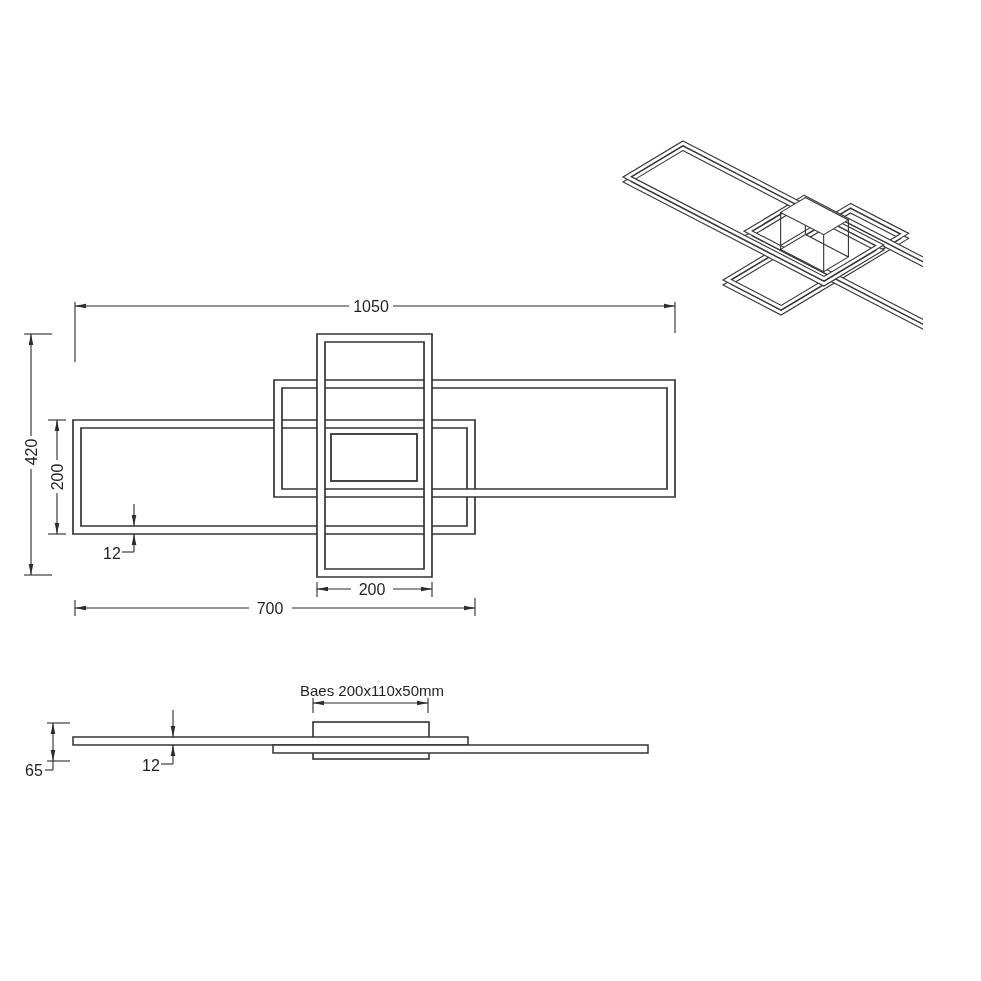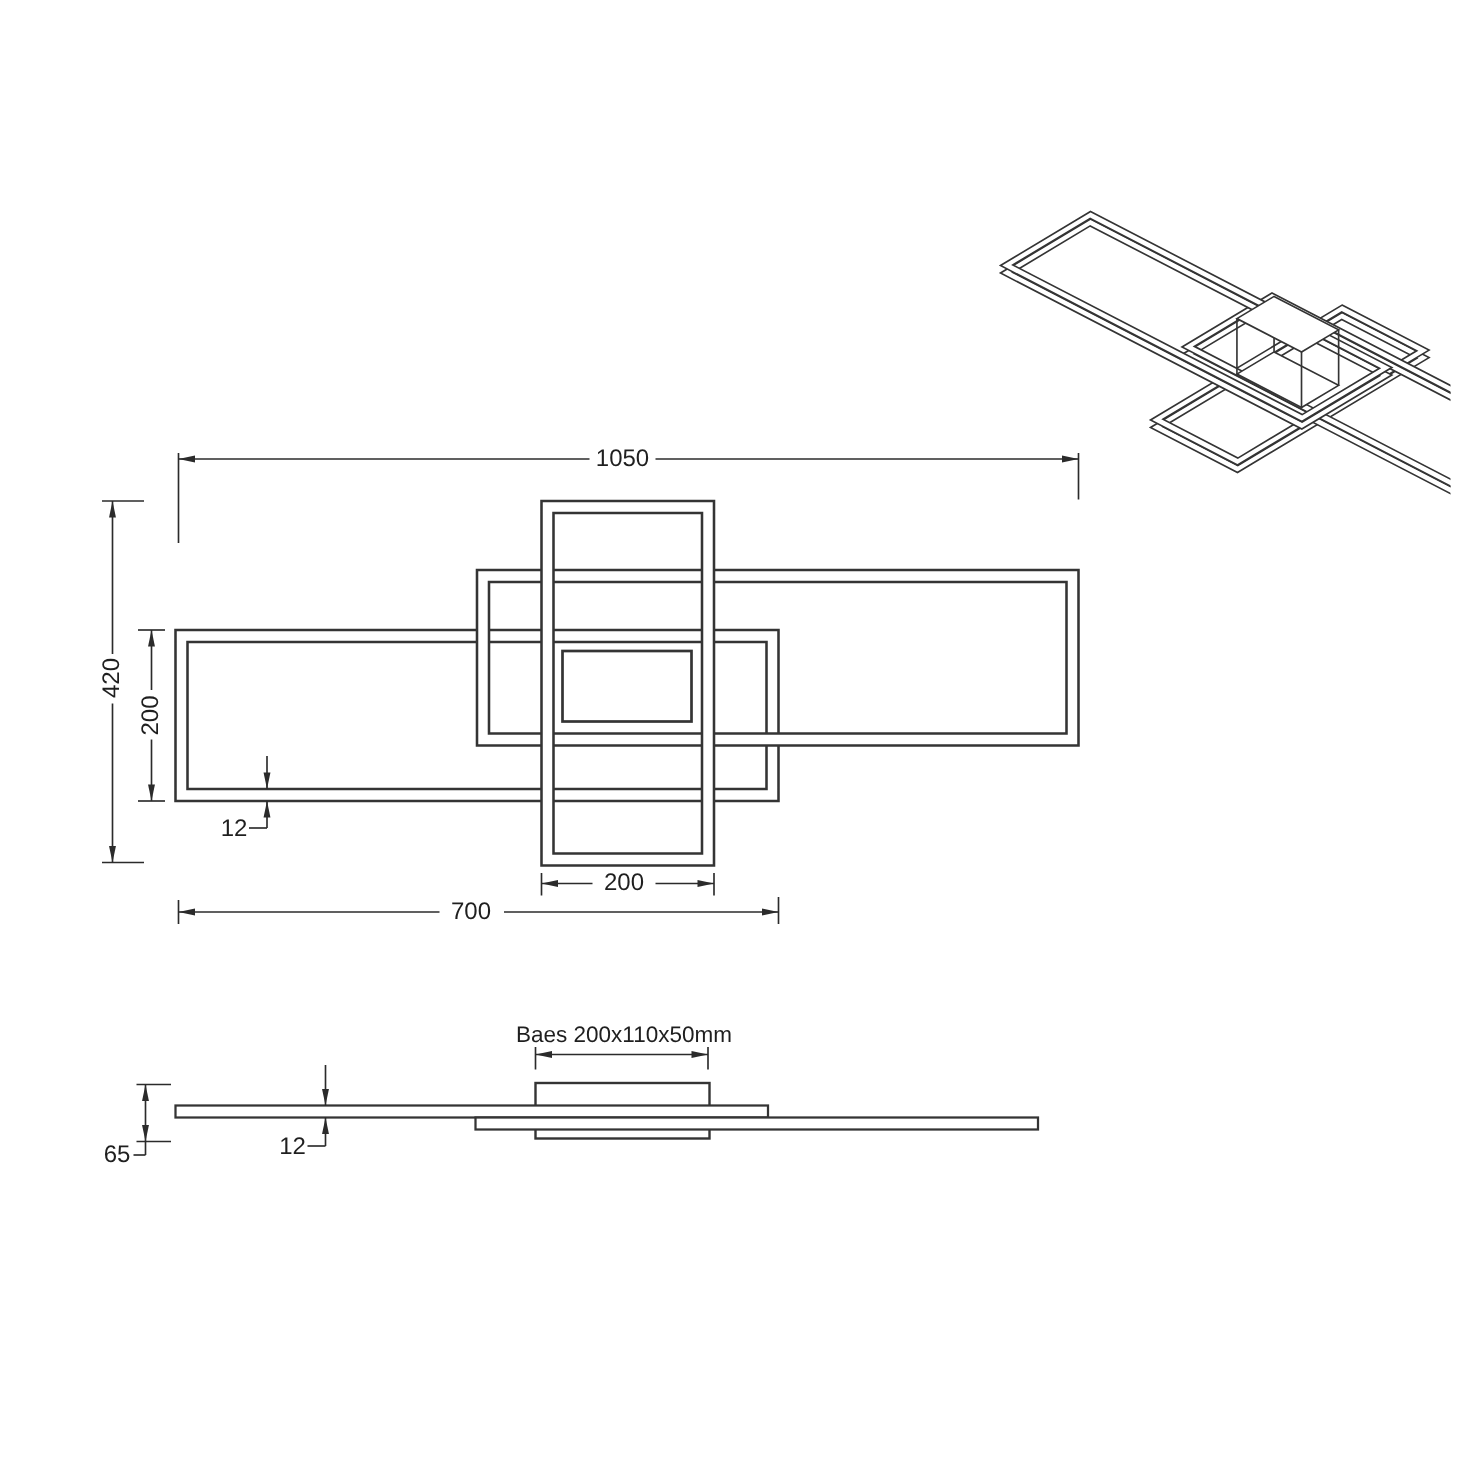--- a/index.html
+++ b/index.html
@@ -1,17 +1,17 @@
 <!DOCTYPE html>
 <html><head>
 <meta charset="utf-8">
 <style>
   html,body{margin:0;padding:0;background:#ffffff;}
   .stage{position:relative;width:923px;height:981px;background:#fff;overflow:hidden;
-         font-family:"Liberation Sans", sans-serif;margin-left:44px;}
+         font-family:"Liberation Sans", sans-serif;}
   svg text{font-family:"Liberation Sans", sans-serif;}
 </style>
 </head>
 <body>
 
 <div class="stage">
   <svg id="drawing" width="981" height="981" viewBox="0 0 981 981" xmlns="http://www.w3.org/2000/svg">
       <g>
         <path d="M850.7 208.4 L908.7 238.4 L781.0 315.0 L723.0 285.0Z M850.5 213.0 L900.5 238.8 L781.2 310.4 L731.3 284.5Z" fill="#ffffff" fill-rule="evenodd" stroke="#343434" stroke-width="1.1" stroke-linejoin="miter"></path>
         <path d="M850.7 203.4 L908.7 233.4 L781.0 310.0 L723.0 280.0Z M850.5 208.0 L900.5 233.8 L781.2 305.4 L731.3 279.5Z" fill="#ffffff" fill-rule="evenodd" stroke="#343434" stroke-width="1.1" stroke-linejoin="miter"></path>

